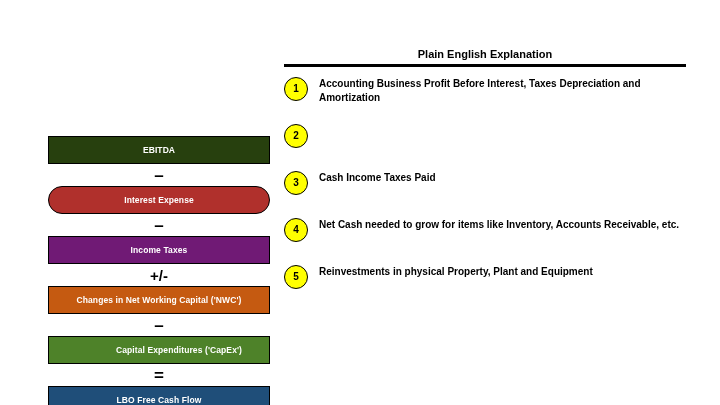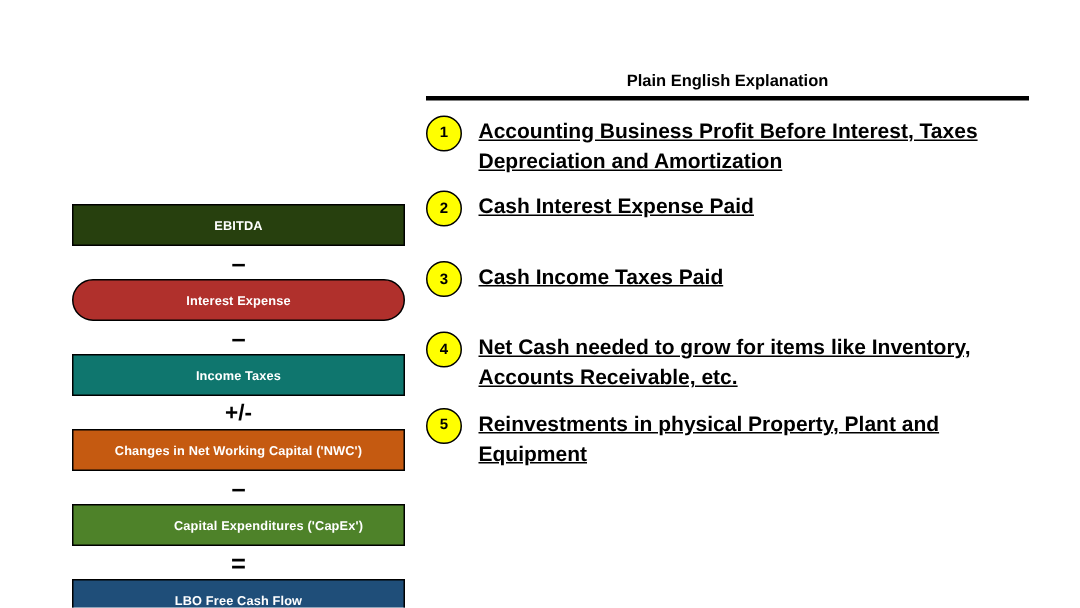--- a/index.html
+++ b/index.html
@@ -102,26 +102,25 @@
     align-items: center;
     justify-content: center;
     font-size: 10px;
     font-weight: bold;
     color: #000000;
     margin-right: 11px;
     margin-top: 1px;
     box-sizing: border-box;
   }
   .explanation-text {
-    font-size: 14px;
+    font-size: 10px;
     font-weight: bold;
     color: #000000;
     line-height: 1.45;
     padding-top: 1px;
-    text-decoration: underline;
   }
 </style>
 </head>
 <body style="background: rgb(255, 255, 255);">
 
 <div id="flow-stack">
 
   <div class="flow-row">
     <div class="flow-box" id="flow-box-0" style="background: rgb(39, 64, 14); color: rgb(255, 255, 255); margin-top: 48px;">
       <span class="flow-box-label">EBITDA</span>
@@ -130,21 +129,21 @@
   <div class="operator minus">–</div>
 
   <div class="flow-row">
     <div class="flow-box" id="flow-box-1" style="background: rgb(176, 48, 44); color: rgb(255, 255, 255); border-radius: 14px;">
       <span class="flow-box-label">Interest Expense</span>
     </div>
   </div>
   <div class="operator minus">–</div>
 
   <div class="flow-row">
-    <div class="flow-box" id="flow-box-2" style="background: #0f766e; color: rgb(255, 255, 255);">
+    <div class="flow-box" id="flow-box-2" style="background: #701a75; color: rgb(255, 255, 255);">
       <span class="flow-box-label">Income Taxes</span>
     </div>
   </div>
   <div class="operator plusminus">+/-</div>
 
   <div class="flow-row">
     <div class="flow-box" id="flow-box-3" style="background: rgb(197, 90, 17); color: rgb(255, 255, 255);">
       <span class="flow-box-label">Changes in Net Working Capital ('NWC')</span>
     </div>
   </div>
@@ -170,21 +169,20 @@
   <div id="explanation-title">Plain English Explanation</div>
   <div id="explanation-rule"></div>
 
   <div class="explanation-item">
     <div class="bullet-circle" style="background: rgb(255, 255, 0); border-color: rgb(0, 0, 0);">1</div>
     <div class="explanation-text">Accounting Business Profit Before Interest, Taxes Depreciation and Amortization</div>
   </div>
 
   <div class="explanation-item">
     <div class="bullet-circle" style="background: rgb(255, 255, 0); border-color: rgb(0, 0, 0);">2</div>
-    <div class="explanation-text">Cash Interest Expense Paid</div>
   </div>
 
   <div class="explanation-item">
     <div class="bullet-circle" style="background: rgb(255, 255, 0); border-color: rgb(0, 0, 0);">3</div>
     <div class="explanation-text">Cash Income Taxes Paid</div>
   </div>
 
   <div class="explanation-item">
     <div class="bullet-circle" style="background: rgb(255, 255, 0); border-color: rgb(0, 0, 0);">4</div>
     <div class="explanation-text">Net Cash needed to grow for items like Inventory, Accounts Receivable, etc.</div>

